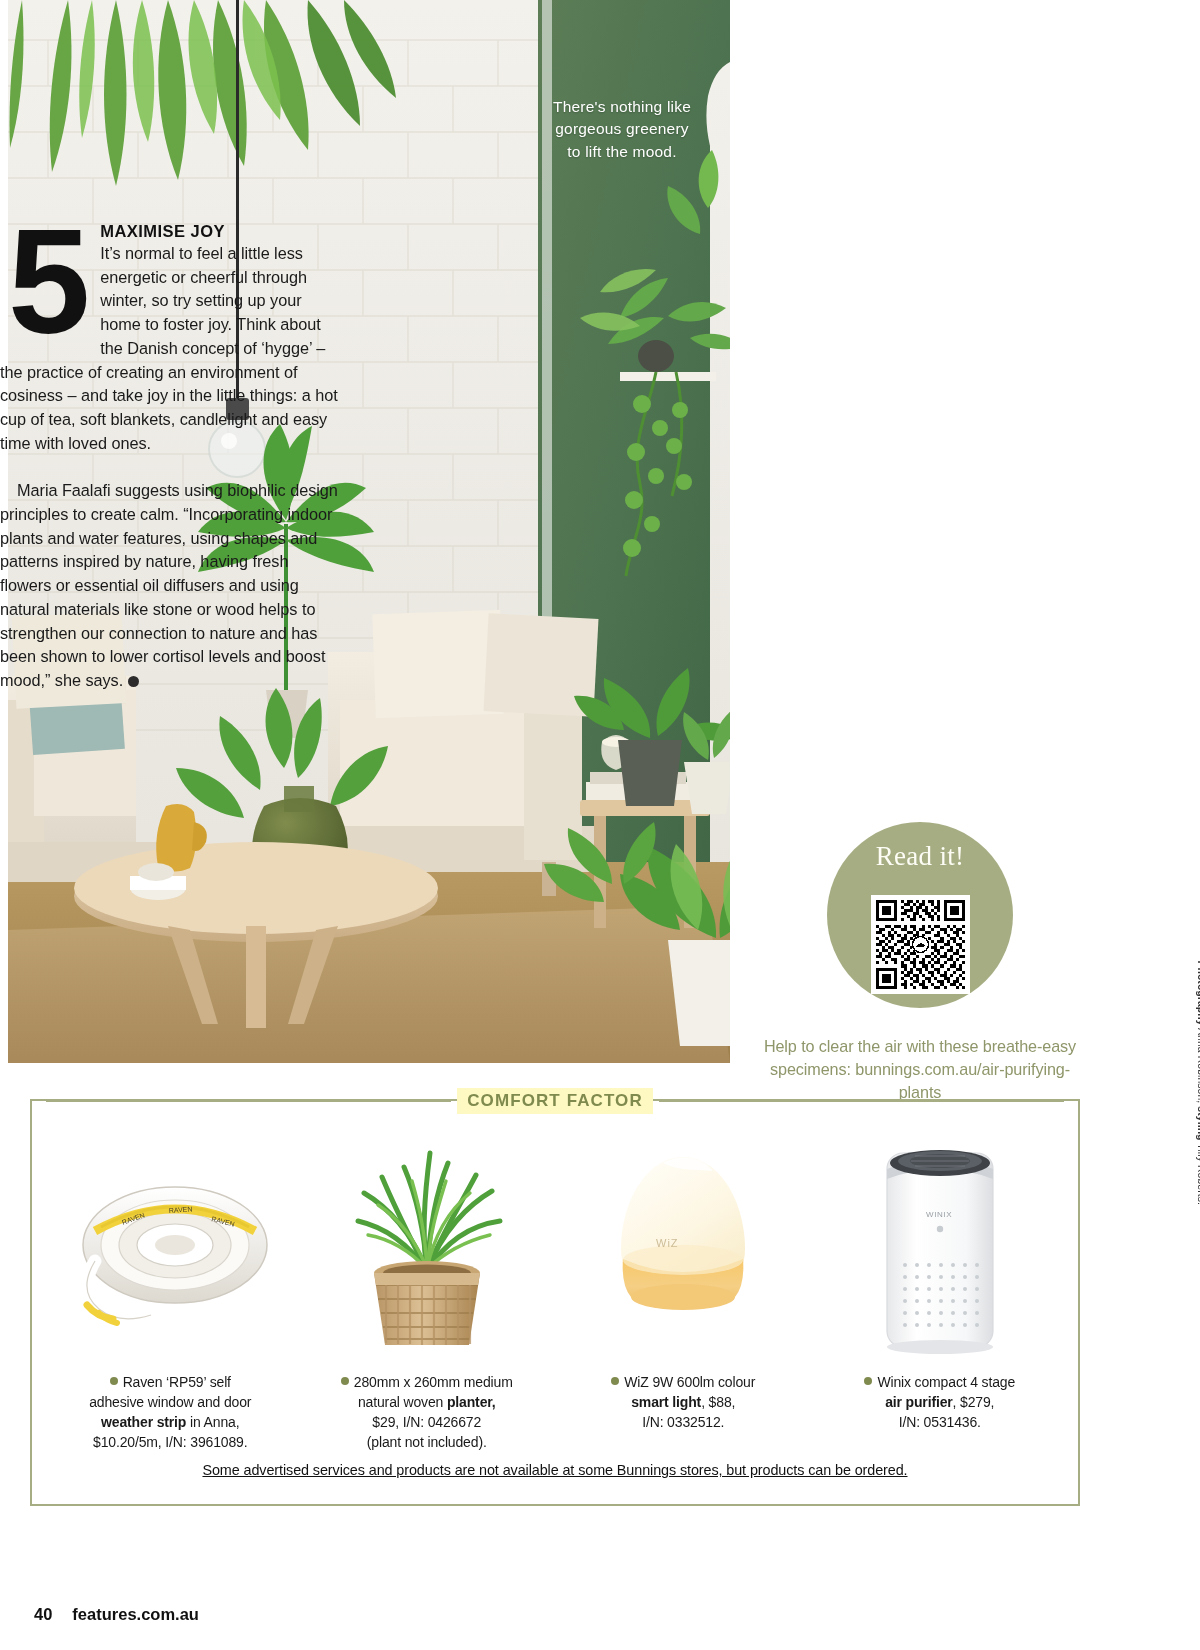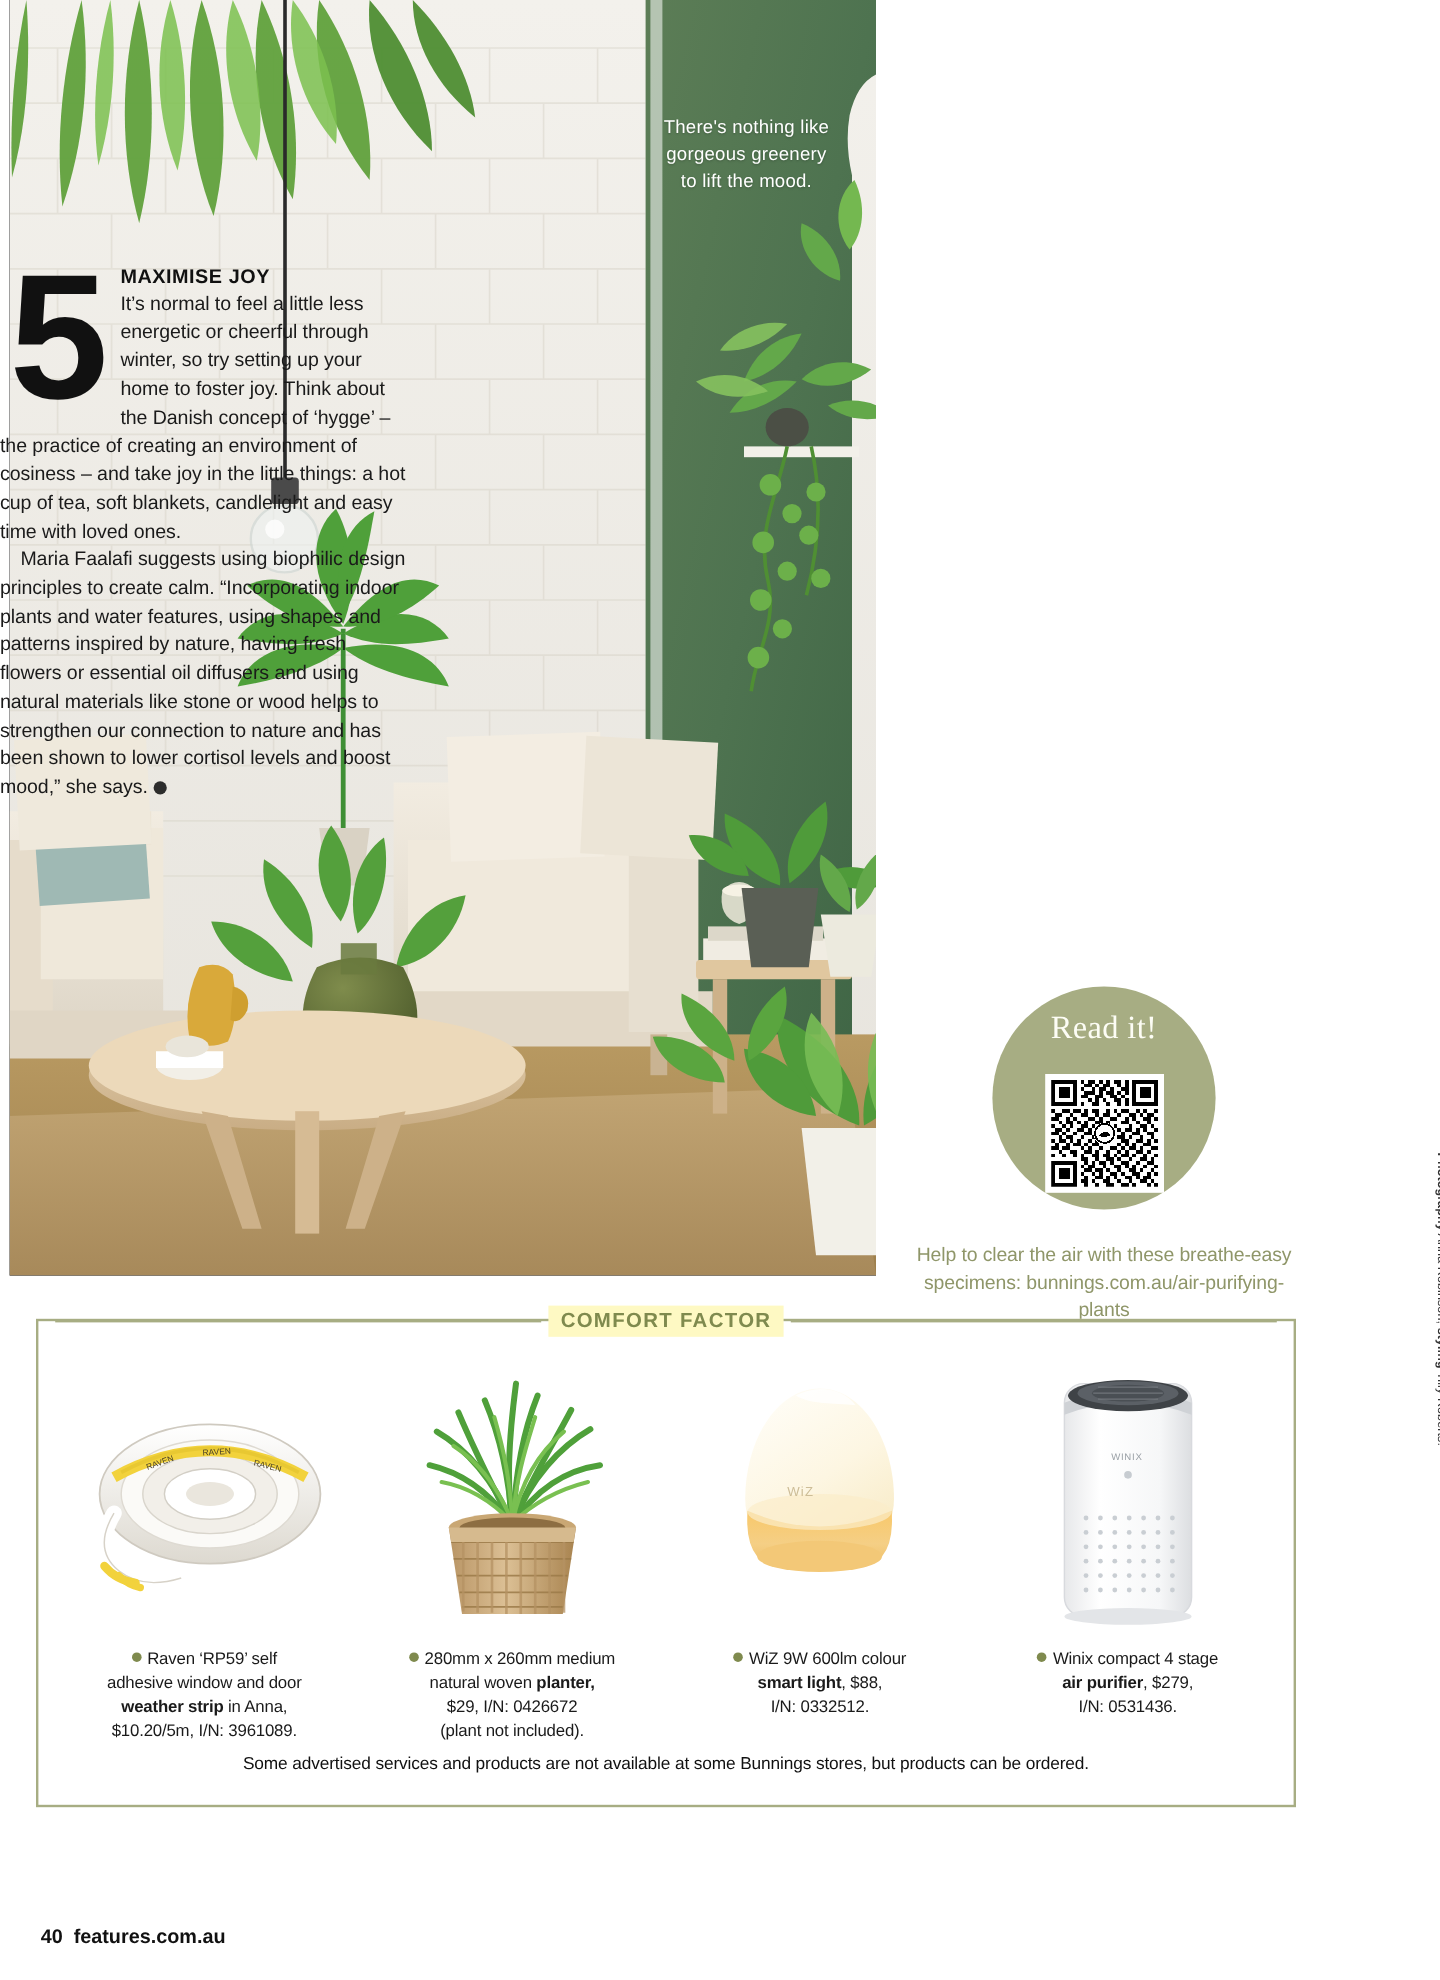--- a/index.html
+++ b/index.html
@@ -49,21 +49,21 @@
     color: #111;
     margin-bottom: 1px;
   }
   .body-p {
     font-size: 16.3px;
     line-height: 1.455;
     color: #1a1a1a;
     letter-spacing: -.05px;
     text-align: left;
   }
-  .body-p.indent { text-indent: 17px; }
+  .body-p.indent { text-indent: 17px; margin-top: 24px; }
   .endmark {
     display: inline-block;
     width: 11px; height: 11px;
     border-radius: 50%;
     background: #2c2c2c;
     margin-left: 5px;
     vertical-align: -1px;
   }
 
   
@@ -165,27 +165,28 @@
   }
   .product-cap b { font-weight: 700; }
 
   .disclaimer {
     position: absolute;
     left: 0; right: 0; bottom: 26px;
     text-align: center;
     font-size: 14.4px;
     color: #111;
     letter-spacing: -.1px;
+    text-decoration: underline;
   }
 
   
   .footer {
     position: absolute;
     left: 34px; bottom: 26px;
-    display: flex; align-items: baseline; gap: 9px;
+    display: flex; align-items: baseline; gap: 20px;
     font-size: 16.5px; font-weight: 700; color: #111;
   }
   .credit {
     position: absolute;
     right: 4px; top: 1205px;
     transform-origin: right top;
     transform: rotate(90deg) translateY(-100%);
     white-space: nowrap;
     font-size: 10.4px;
     color: #333;

